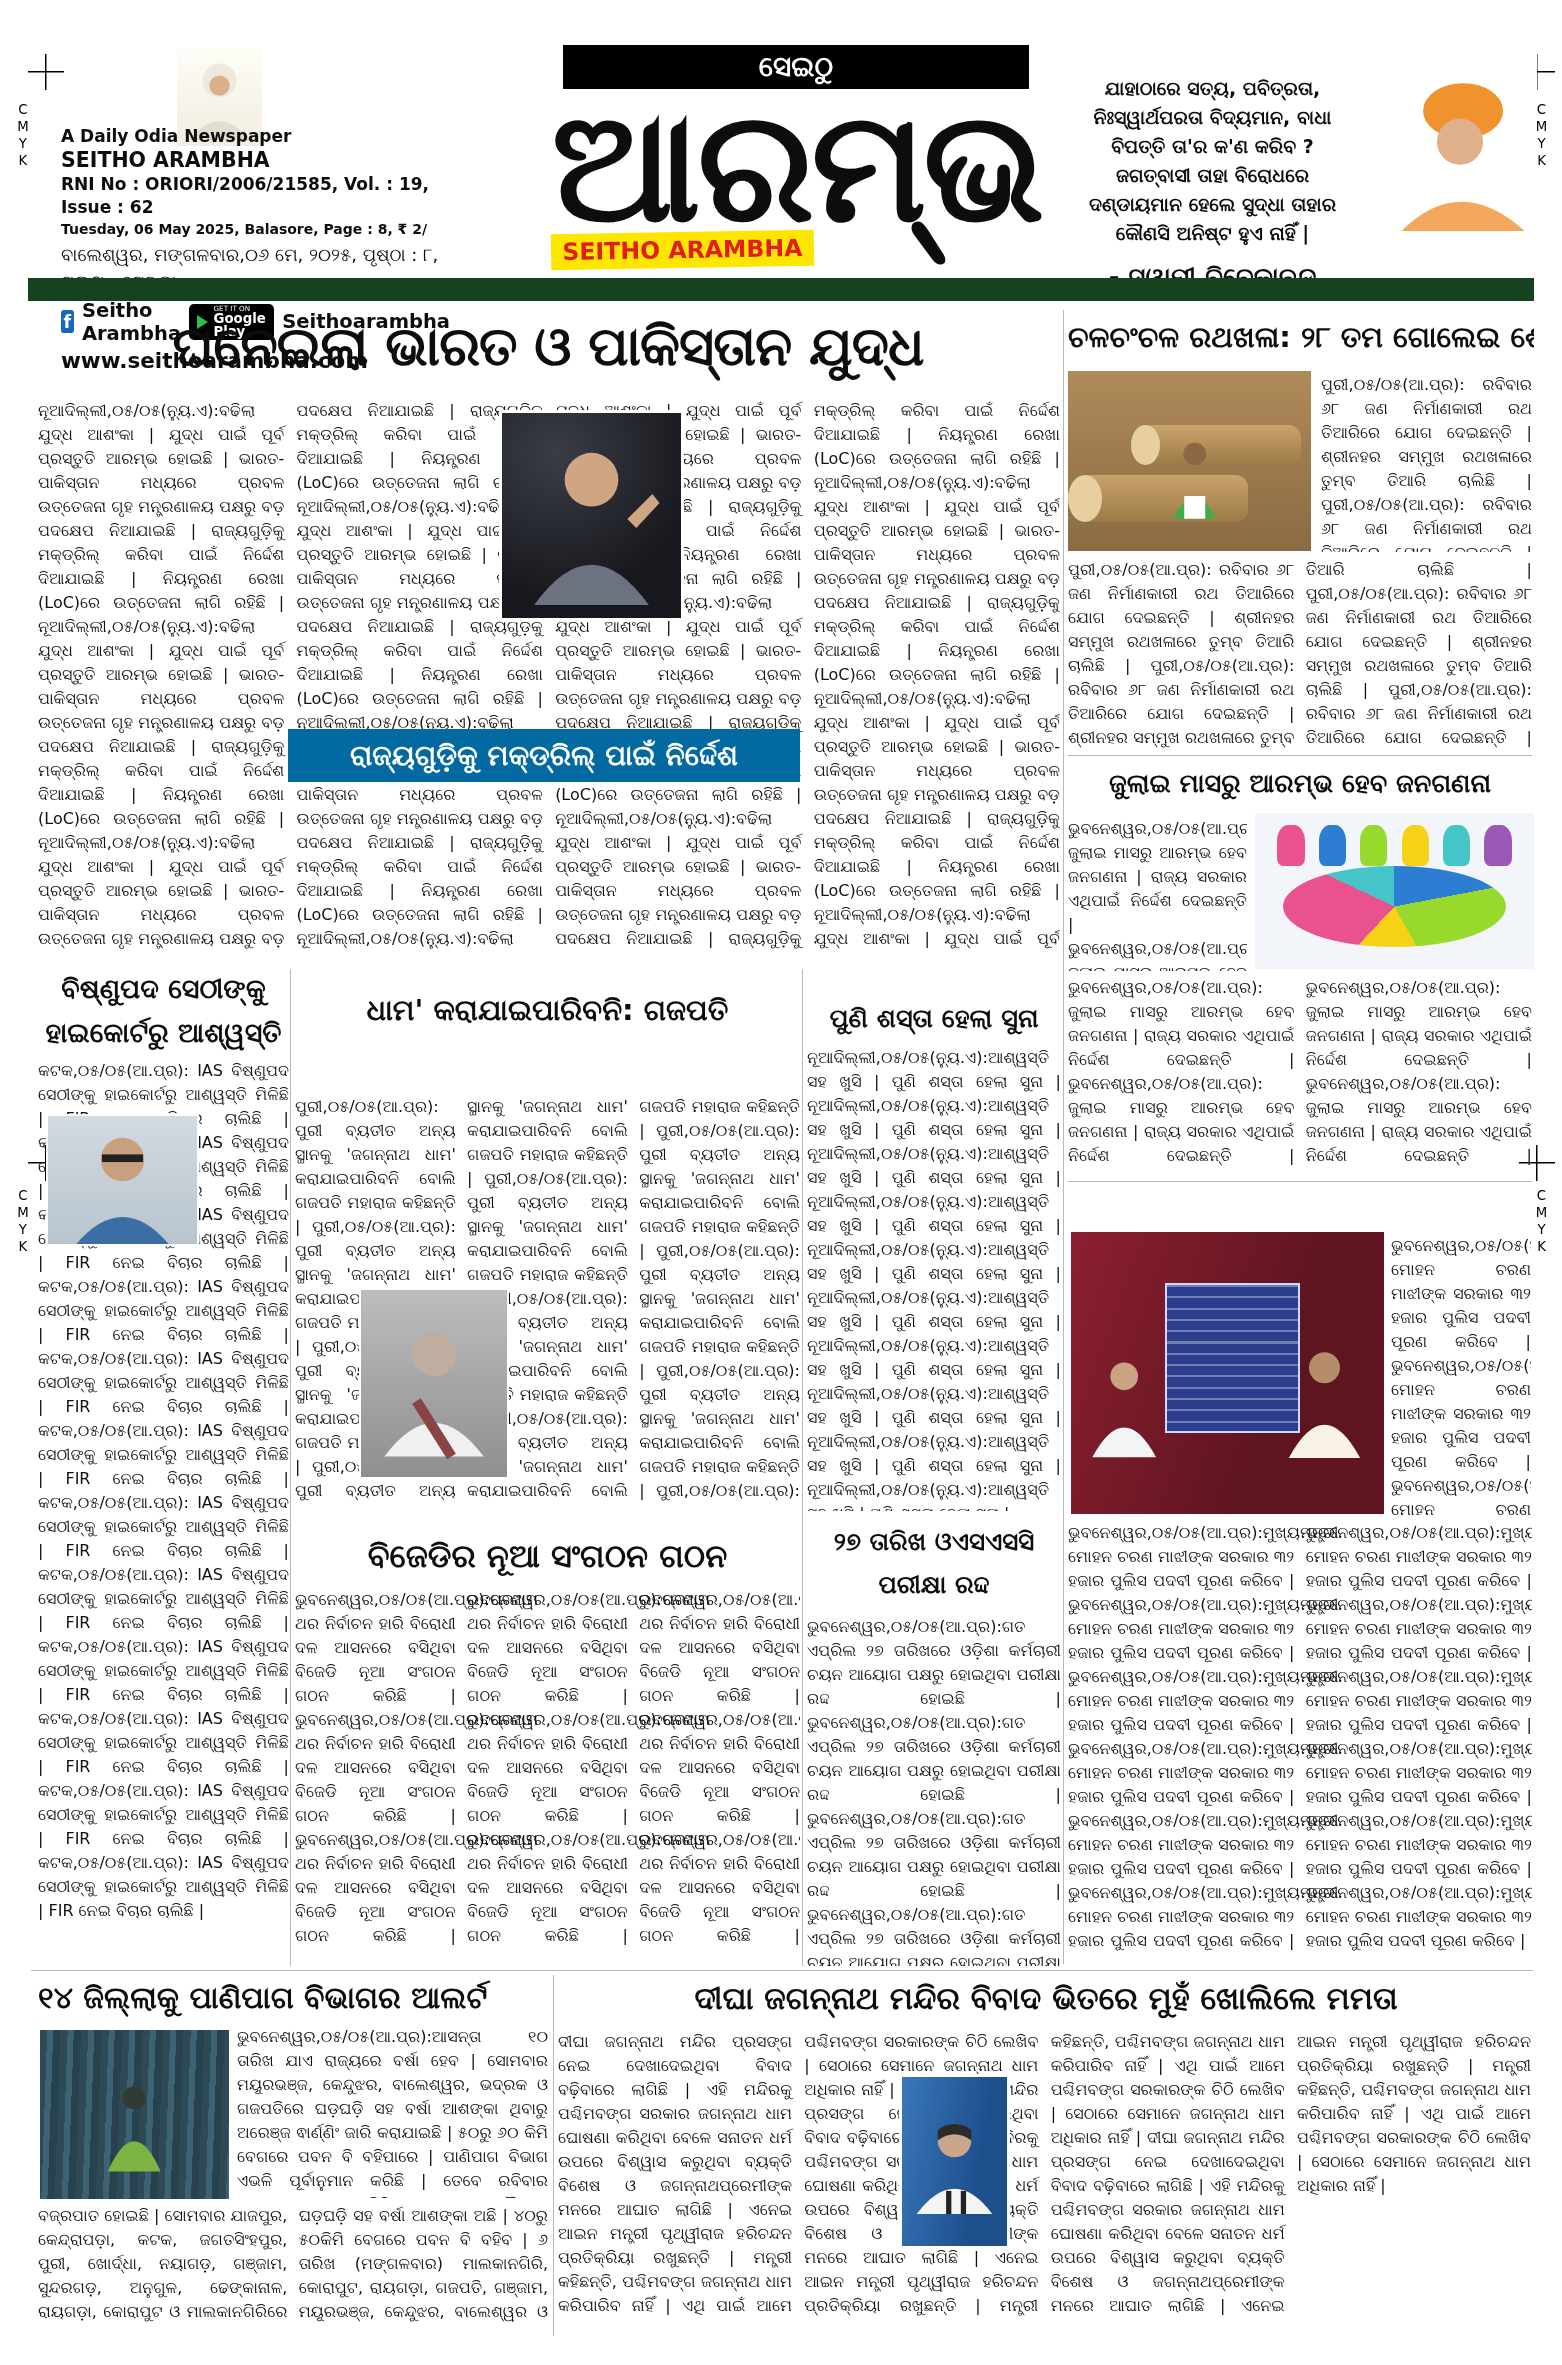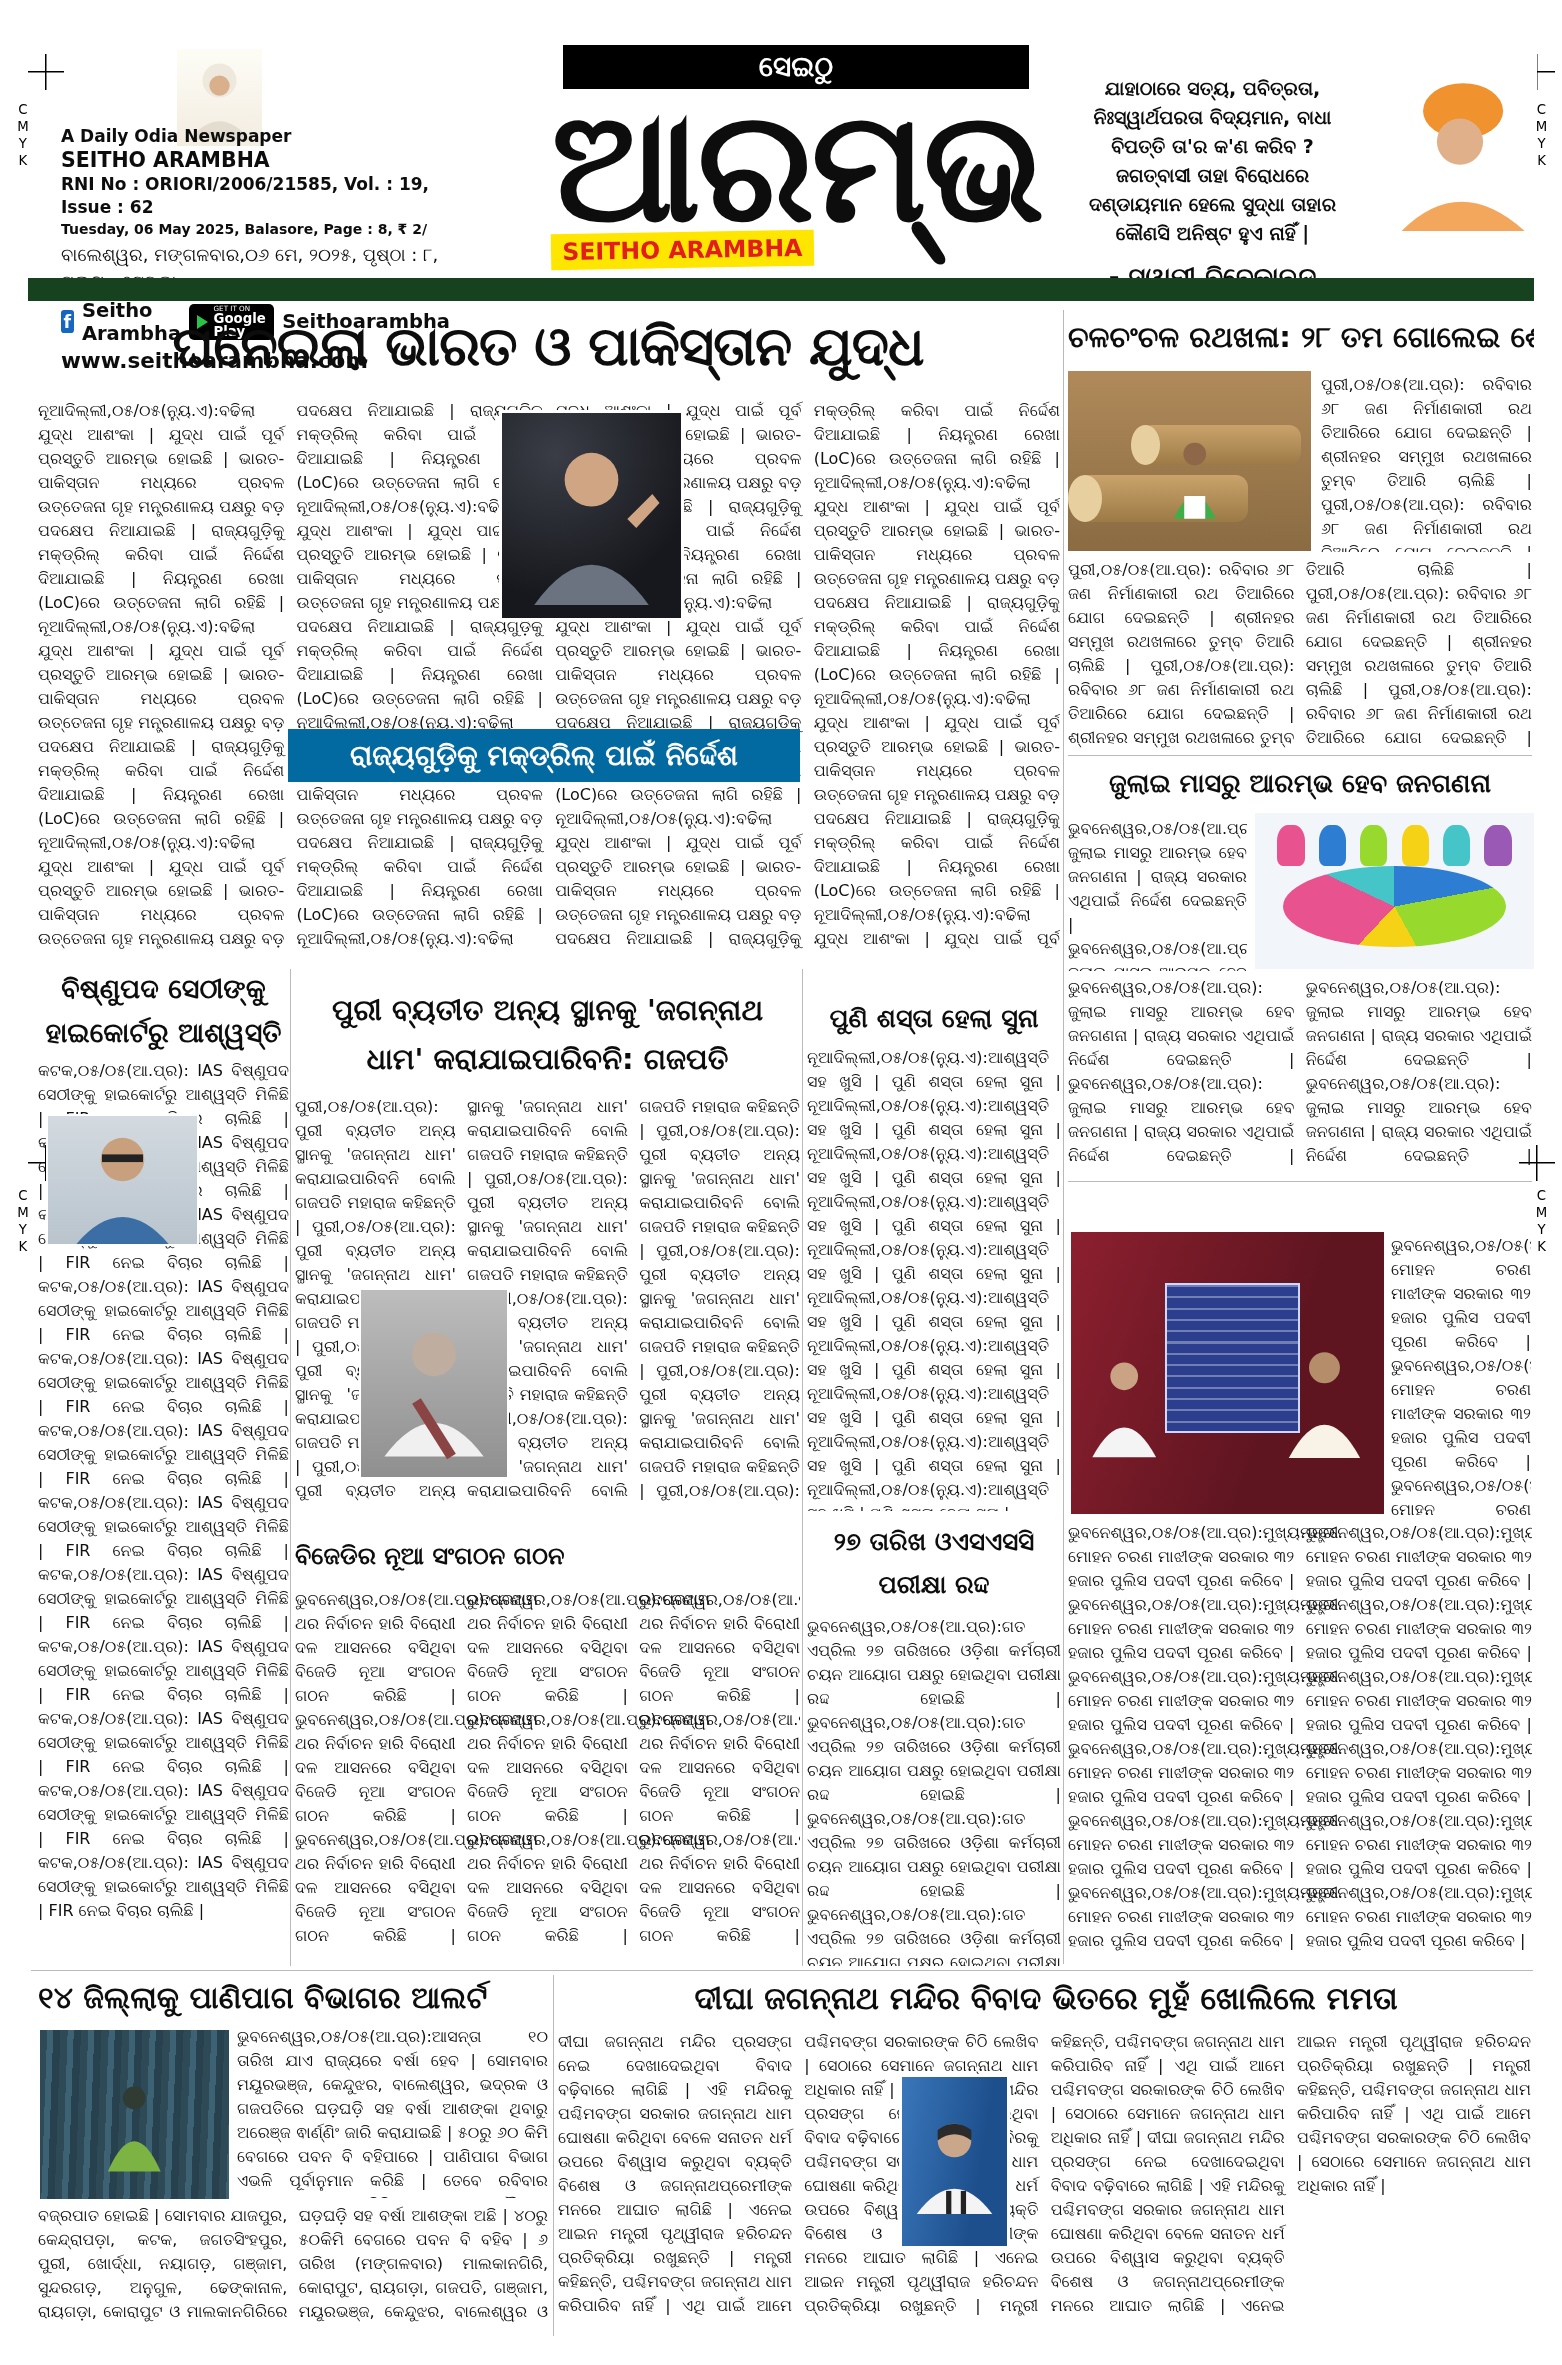--- a/index.html
+++ b/index.html
@@ -45,21 +45,21 @@
   #war-photo{left:499px;top:410px;width:179px;height:205px;border:3.1px solid #fff;}
   #war-strip{left:288px;top:729px;width:512px;height:53px;background:#0369a1;color:#fff;display:flex;align-items:center;justify-content:center;font-size:28px;font-weight:800;white-space:nowrap;}
   #bp-h{left:38px;top:967px;width:251px;text-align:center;font-size:27px;line-height:44px;}
   #bp-body{left:38px;top:1059px;width:251px;height:907px;}
   #bp-photo{left:46px;top:1114px;width:149px;height:128px;border:2px solid #fff;}
   #gj-h{left:295px;top:986px;width:505px;text-align:center;font-size:29px;line-height:49px;}
   #gj-body{left:295px;top:1095px;width:505px;height:420px;column-count:3;column-gap:11.3px;}
   #gj-photo{left:359px;top:1288px;width:146px;height:187px;border:2px solid #fff;}
   #gold-h{left:807px;top:998px;width:254px;text-align:center;font-size:25.6px;line-height:40px;}
   #gold-body{left:807px;top:1046px;width:254px;height:465px;}
-  #bjd-h{left:295px;top:1531px;width:505px;text-align:left;font-size:24px;line-height:51px;}
+  #bjd-h{left:295px;top:1531px;width:505px;text-align:center;font-size:32px;line-height:51px;}
   #bjd-body{left:295px;top:1588px;width:505px;height:378px;column-count:3;column-gap:11.3px;}
   #ossc-h{left:807px;top:1520px;width:254px;text-align:center;font-size:24.6px;line-height:43px;}
   #ossc-body{left:807px;top:1615px;width:254px;height:351px;}
   #rath-photo{left:1068px;top:371px;width:243px;height:180px;}
   #rath-side{left:1321px;top:373px;width:211px;height:179px;}
   #rath-below{left:1068px;top:558px;width:464px;height:193px;column-count:2;column-gap:11.3px;}
   #census-h{left:1068px;top:762px;width:464px;text-align:center;font-size:25.6px;line-height:43px;}
   #census-side{left:1068px;top:817px;width:179px;height:154px;}
   #census-graphic{left:1255px;top:813px;width:279px;height:156px;background:#f2f6fb;overflow:hidden;}
   #census-below{left:1068px;top:976px;width:464px;height:201px;column-count:2;column-gap:11.3px;}
@@ -197,21 +197,20 @@
   <div class="abs body-text" id="bp-body">କଟକ,୦୫/୦୫(ଆ.ପ୍ର): IAS ବିଷ୍ଣୁପଦ ସେଠୀଙ୍କୁ ହାଇକୋର୍ଟରୁ ଆଶ୍ୱସ୍ତି ମିଳିଛି | FIR ନେଇ ବିଚାର ଚାଲିଛି |  କଟକ,୦୫/୦୫(ଆ.ପ୍ର): IAS ବିଷ୍ଣୁପଦ ସେଠୀଙ୍କୁ ହାଇକୋର୍ଟରୁ ଆଶ୍ୱସ୍ତି ମିଳିଛି | FIR ନେଇ ବିଚାର ଚାଲିଛି |  କଟକ,୦୫/୦୫(ଆ.ପ୍ର): IAS ବିଷ୍ଣୁପଦ ସେଠୀଙ୍କୁ ହାଇକୋର୍ଟରୁ ଆଶ୍ୱସ୍ତି ମିଳିଛି | FIR ନେଇ ବିଚାର ଚାଲିଛି |  କଟକ,୦୫/୦୫(ଆ.ପ୍ର): IAS ବିଷ୍ଣୁପଦ ସେଠୀଙ୍କୁ ହାଇକୋର୍ଟରୁ ଆଶ୍ୱସ୍ତି ମିଳିଛି | FIR ନେଇ ବିଚାର ଚାଲିଛି |  କଟକ,୦୫/୦୫(ଆ.ପ୍ର): IAS ବିଷ୍ଣୁପଦ ସେଠୀଙ୍କୁ ହାଇକୋର୍ଟରୁ ଆଶ୍ୱସ୍ତି ମିଳିଛି | FIR ନେଇ ବିଚାର ଚାଲିଛି |  କଟକ,୦୫/୦୫(ଆ.ପ୍ର): IAS ବିଷ୍ଣୁପଦ ସେଠୀଙ୍କୁ ହାଇକୋର୍ଟରୁ ଆଶ୍ୱସ୍ତି ମିଳିଛି | FIR ନେଇ ବିଚାର ଚାଲିଛି |  କଟକ,୦୫/୦୫(ଆ.ପ୍ର): IAS ବିଷ୍ଣୁପଦ ସେଠୀଙ୍କୁ ହାଇକୋର୍ଟରୁ ଆଶ୍ୱସ୍ତି ମିଳିଛି | FIR ନେଇ ବିଚାର ଚାଲିଛି |  କଟକ,୦୫/୦୫(ଆ.ପ୍ର): IAS ବିଷ୍ଣୁପଦ ସେଠୀଙ୍କୁ ହାଇକୋର୍ଟରୁ ଆଶ୍ୱସ୍ତି ମିଳିଛି | FIR ନେଇ ବିଚାର ଚାଲିଛି |  କଟକ,୦୫/୦୫(ଆ.ପ୍ର): IAS ବିଷ୍ଣୁପଦ ସେଠୀଙ୍କୁ ହାଇକୋର୍ଟରୁ ଆଶ୍ୱସ୍ତି ମିଳିଛି | FIR ନେଇ ବିଚାର ଚାଲିଛି |  କଟକ,୦୫/୦୫(ଆ.ପ୍ର): IAS ବିଷ୍ଣୁପଦ ସେଠୀଙ୍କୁ ହାଇକୋର୍ଟରୁ ଆଶ୍ୱସ୍ତି ମିଳିଛି | FIR ନେଇ ବିଚାର ଚାଲିଛି |  କଟକ,୦୫/୦୫(ଆ.ପ୍ର): IAS ବିଷ୍ଣୁପଦ ସେଠୀଙ୍କୁ ହାଇକୋର୍ଟରୁ ଆଶ୍ୱସ୍ତି ମିଳିଛି | FIR ନେଇ ବିଚାର ଚାଲିଛି |  କଟକ,୦୫/୦୫(ଆ.ପ୍ର): IAS ବିଷ୍ଣୁପଦ ସେଠୀଙ୍କୁ ହାଇକୋର୍ଟରୁ ଆଶ୍ୱସ୍ତି ମିଳିଛି | FIR ନେଇ ବିଚାର ଚାଲିଛି | </div>
   <div class="photo abs ph-bp" id="bp-photo">
     <svg viewBox="0 0 100 100">
         <circle cx="50" cy="34" r="17" fill="#c9a07e"></circle>
         <rect x="34" y="30" width="32" height="6" fill="#222"></rect>
         <path d="M14 100 Q50 58 86 100 Z" fill="#3b6ea5"></path>
       </svg>
   </div>
 
   <div class="abs hl" id="gj-h">
-    <div>ପୁରୀ ବ୍ୟତୀତ ଅନ୍ୟ ସ୍ଥାନକୁ 'ଜଗନ୍ନାଥ</div>
     <div>ଧାମ' କରାଯାଇପାରିବନି: ଗଜପତି</div>
   </div>
   <div class="abs body-text" id="gj-body">ପୁରୀ,୦୫/୦୫(ଆ.ପ୍ର): ପୁରୀ ବ୍ୟତୀତ ଅନ୍ୟ ସ୍ଥାନକୁ 'ଜଗନ୍ନାଥ ଧାମ' କରାଯାଇପାରିବନି ବୋଲି ଗଜପତି ମହାରାଜ କହିଛନ୍ତି |  ପୁରୀ,୦୫/୦୫(ଆ.ପ୍ର): ପୁରୀ ବ୍ୟତୀତ ଅନ୍ୟ ସ୍ଥାନକୁ 'ଜଗନ୍ନାଥ ଧାମ' କରାଯାଇପାରିବନି ବୋଲି ଗଜପତି ମହାରାଜ କହିଛନ୍ତି |  ପୁରୀ,୦୫/୦୫(ଆ.ପ୍ର): ପୁରୀ ବ୍ୟତୀତ ଅନ୍ୟ ସ୍ଥାନକୁ 'ଜଗନ୍ନାଥ ଧାମ' କରାଯାଇପାରିବନି ବୋଲି ଗଜପତି ମହାରାଜ କହିଛନ୍ତି |  ପୁରୀ,୦୫/୦୫(ଆ.ପ୍ର): ପୁରୀ ବ୍ୟତୀତ ଅନ୍ୟ ସ୍ଥାନକୁ 'ଜଗନ୍ନାଥ ଧାମ' କରାଯାଇପାରିବନି ବୋଲି ଗଜପତି ମହାରାଜ କହିଛନ୍ତି |  ପୁରୀ,୦୫/୦୫(ଆ.ପ୍ର): ପୁରୀ ବ୍ୟତୀତ ଅନ୍ୟ ସ୍ଥାନକୁ 'ଜଗନ୍ନାଥ ଧାମ' କରାଯାଇପାରିବନି ବୋଲି ଗଜପତି ମହାରାଜ କହିଛନ୍ତି |  ପୁରୀ,୦୫/୦୫(ଆ.ପ୍ର): ପୁରୀ ବ୍ୟତୀତ ଅନ୍ୟ ସ୍ଥାନକୁ 'ଜଗନ୍ନାଥ ଧାମ' କରାଯାଇପାରିବନି ବୋଲି ଗଜପତି ମହାରାଜ କହିଛନ୍ତି |  ପୁରୀ,୦୫/୦୫(ଆ.ପ୍ର): ପୁରୀ ବ୍ୟତୀତ ଅନ୍ୟ ସ୍ଥାନକୁ 'ଜଗନ୍ନାଥ ଧାମ' କରାଯାଇପାରିବନି ବୋଲି ଗଜପତି ମହାରାଜ କହିଛନ୍ତି |  ପୁରୀ,୦୫/୦୫(ଆ.ପ୍ର): ପୁରୀ ବ୍ୟତୀତ ଅନ୍ୟ ସ୍ଥାନକୁ 'ଜଗନ୍ନାଥ ଧାମ' କରାଯାଇପାରିବନି ବୋଲି ଗଜପତି ମହାରାଜ କହିଛନ୍ତି |  ପୁରୀ,୦୫/୦୫(ଆ.ପ୍ର): ପୁରୀ ବ୍ୟତୀତ ଅନ୍ୟ ସ୍ଥାନକୁ 'ଜଗନ୍ନାଥ ଧାମ' କରାଯାଇପାରିବନି ବୋଲି ଗଜପତି ମହାରାଜ କହିଛନ୍ତି |  ପୁରୀ,୦୫/୦୫(ଆ.ପ୍ର): ପୁରୀ ବ୍ୟତୀତ ଅନ୍ୟ ସ୍ଥାନକୁ 'ଜଗନ୍ନାଥ ଧାମ' କରାଯାଇପାରିବନି ବୋଲି ଗଜପତି ମହାରାଜ କହିଛନ୍ତି |  ପୁରୀ,୦୫/୦୫(ଆ.ପ୍ର): ପୁରୀ ବ୍ୟତୀତ ଅନ୍ୟ ସ୍ଥାନକୁ 'ଜଗନ୍ନାଥ ଧାମ' କରାଯାଇପାରିବନି ବୋଲି ଗଜପତି ମହାରାଜ କହିଛନ୍ତି |  ପୁରୀ,୦୫/୦୫(ଆ.ପ୍ର): ପୁରୀ ବ୍ୟତୀତ ଅନ୍ୟ ସ୍ଥାନକୁ 'ଜଗନ୍ନାଥ ଧାମ' କରାଯାଇପାରିବନି ବୋଲି ଗଜପତି ମହାରାଜ କହିଛନ୍ତି |  ପୁରୀ,୦୫/୦୫(ଆ.ପ୍ର): ପୁରୀ ବ୍ୟତୀତ ଅନ୍ୟ ସ୍ଥାନକୁ 'ଜଗନ୍ନାଥ ଧାମ' କରାଯାଇପାରିବନି ବୋଲି ଗଜପତି ମହାରାଜ କହିଛନ୍ତି |  ପୁରୀ,୦୫/୦୫(ଆ.ପ୍ର): ପୁରୀ ବ୍ୟତୀତ ଅନ୍ୟ ସ୍ଥାନକୁ 'ଜଗନ୍ନାଥ ଧାମ' କରାଯାଇପାରିବନି ବୋଲି ଗଜପତି ମହାରାଜ କହିଛନ୍ତି |  ପୁରୀ,୦୫/୦୫(ଆ.ପ୍ର): ପୁରୀ ବ୍ୟତୀତ ଅନ୍ୟ ସ୍ଥାନକୁ 'ଜଗନ୍ନାଥ ଧାମ' କରାଯାଇପାରିବନି ବୋଲି ଗଜପତି ମହାରାଜ କହିଛନ୍ତି |  ପୁରୀ,୦୫/୦୫(ଆ.ପ୍ର): ପୁରୀ ବ୍ୟତୀତ ଅନ୍ୟ ସ୍ଥାନକୁ 'ଜଗନ୍ନାଥ ଧାମ' କରାଯାଇପାରିବନି ବୋଲି ଗଜପତି ମହାରାଜ କହିଛନ୍ତି | </div>
   <div class="photo abs ph-gj" id="gj-photo">
     <svg viewBox="0 0 100 100">
         <circle cx="50" cy="30" r="15" fill="#bfae9f"></circle>
         <path d="M16 100 Q50 54 84 100 Z" fill="#f0f0f0"></path>
         <path d="M38 62 L62 100" stroke="#8a4444" stroke-width="7" fill="none"></path>
       </svg>
   </div>

